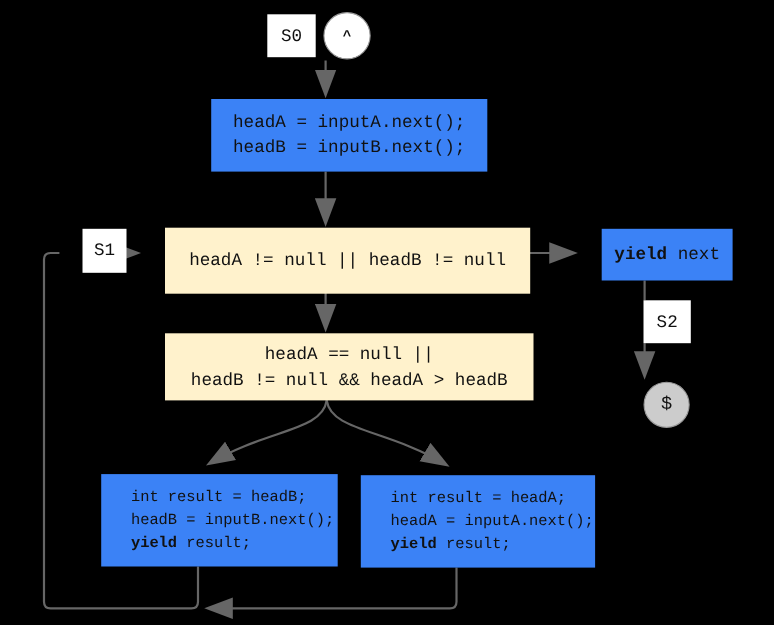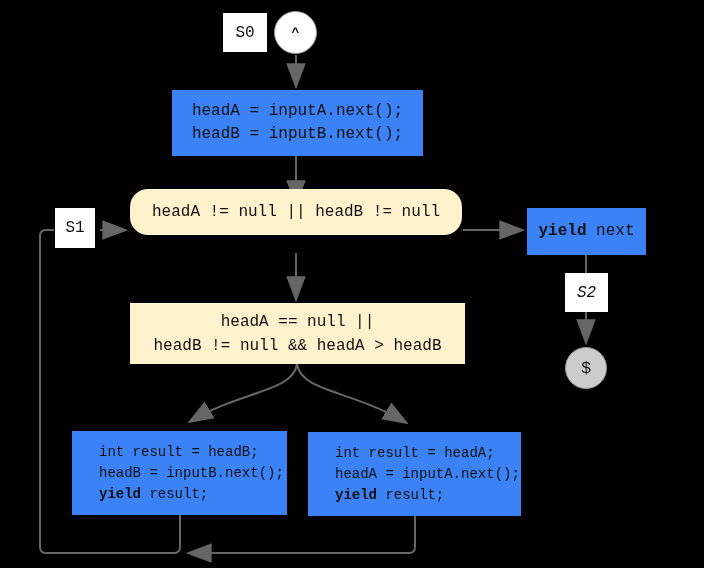--- a/index.html
+++ b/index.html
@@ -18,20 +18,21 @@
   }
   svg.wires {
     position: absolute;
     left: 0; top: 0;
     width: 704px; height: 568px;
   }
   .node {
     position: absolute;
     box-sizing: border-box;
     white-space: pre;
+    margin-left: 20px;
   }
   .process {
     background: #3b82f6;
   }
   .condition {
     background: #fff2cc;
   }
   .state-label {
     background: #ffffff;
     display: flex;
@@ -123,29 +124,29 @@
 
   <div class="node process code-center" style="left:172px; top:90px; width:251px; height:66px;">
     <div>headA = inputA.next();</div>
     <div>headB = inputB.next();</div>
   </div>
 
   <div class="node state-label" style="left:55px; top:208px; width:40px; height:40px;">
     <span>S1</span>
   </div>
 
-  <div class="node condition code-center" style="left:130px; top:189px; width:332px; height:46px;border-radius:18px;">
+  <div class="node condition code-center" style="left:130px; top:207px; width:332px; height:60px;">
     <div>headA != null || headB != null</div>
   </div>
 
   <div class="node process code-center" style="left:527px; top:208px; width:119px; height:47px;">
     <div><span class="kw">yield</span><span> next</span></div>
   </div>
 
-  <div class="node state-label" style="left:565px; top:273px; width:43px; height:39px;font-style:italic;">
+  <div class="node state-label" style="left:565px; top:273px; width:43px; height:39px;">
     <span>S2</span>
   </div>
 
   <div class="node circle end" style="left:565px; top:347px; width:42px; height:42px;">
     <span>$</span>
   </div>
 
   <div class="node condition code-center cond2-lines" style="left:130px; top:303px; width:335px; height:61px;">
     <div>headA == null ||</div>
     <div>headB != null &amp;&amp; headA &gt; headB</div>

